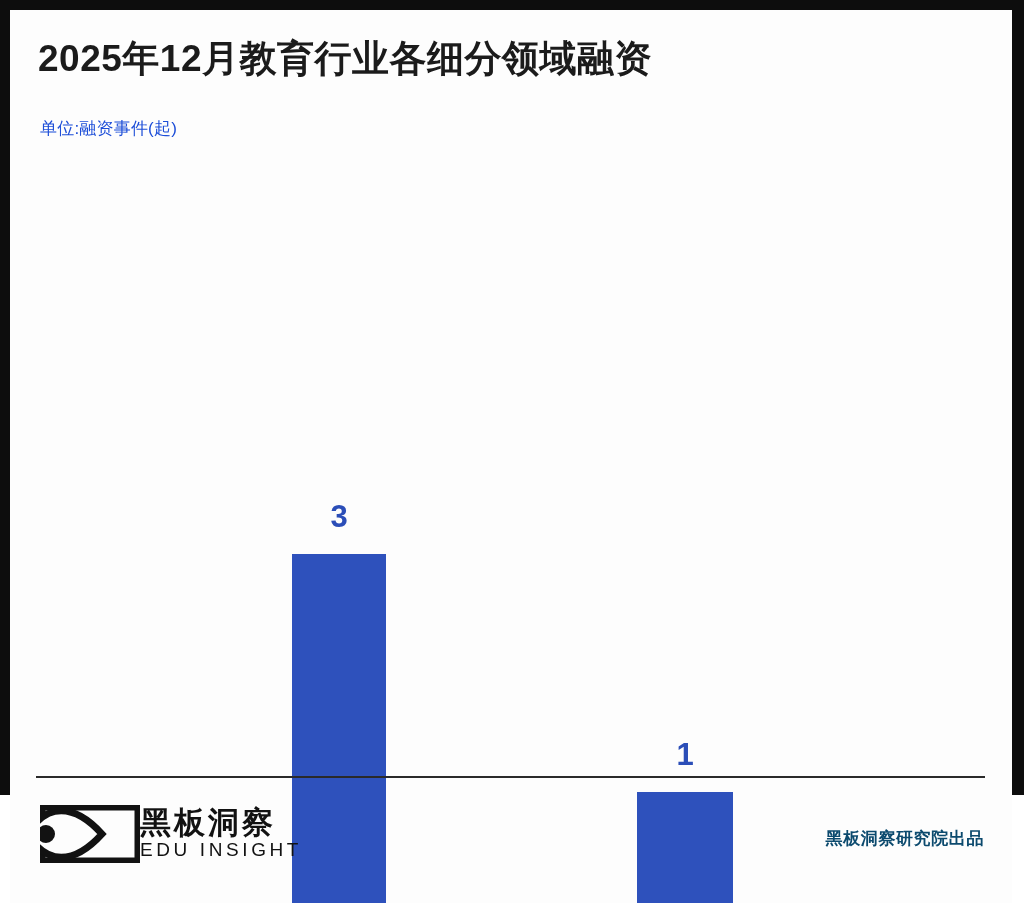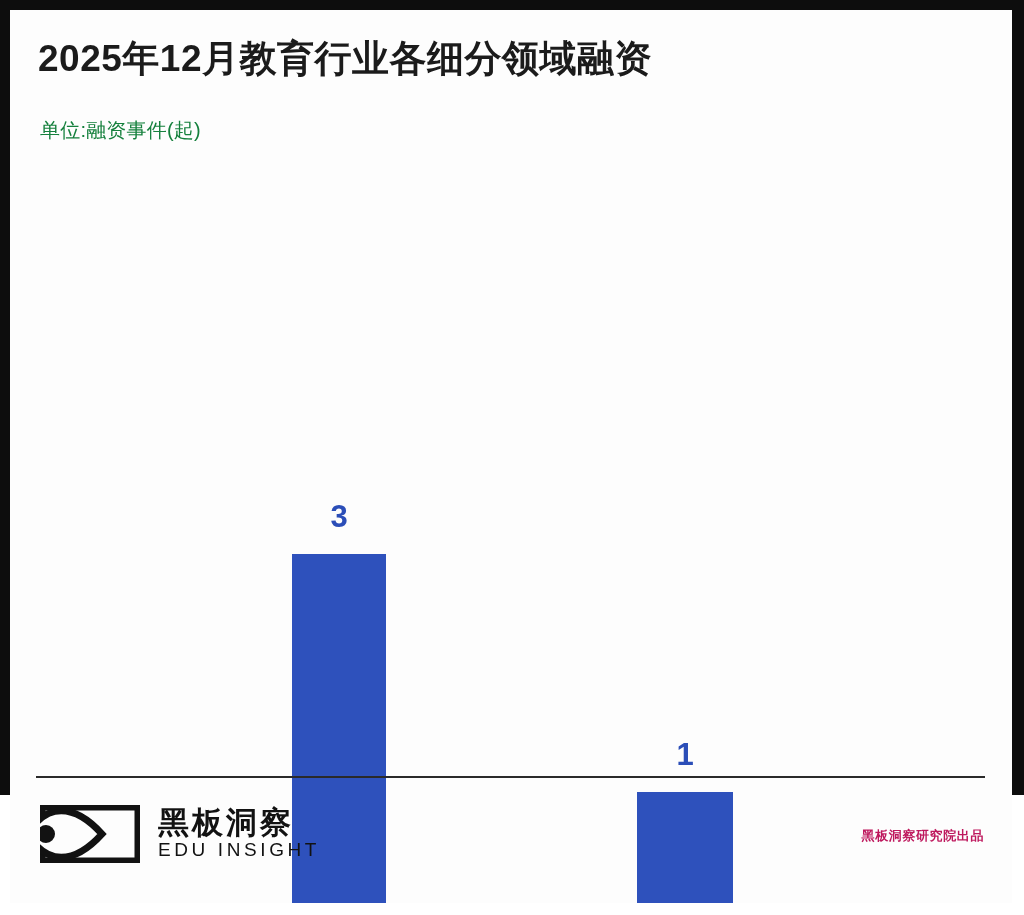--- a/index.html
+++ b/index.html
@@ -40,22 +40,22 @@
     font-weight: bold;
     color: #1b1b1b;
     letter-spacing: 0.5px;
     white-space: nowrap;
     line-height: 1.2;
   }
   #subtitle {
     position: absolute;
     left: 30px;
     top: 107px;
-    font-size: 20px;
-    color: #15803d;
+    font-size: 17px;
+    color: #1d4ed8;
     white-space: nowrap;
     letter-spacing: 0.2px;
   }
 
   
   #plot {
     position: absolute;
     left: 0;
     top: 0;
     width: 1002px;
@@ -104,21 +104,21 @@
     top: 10px;
     display: flex;
     align-items: center;
   }
   #logo-mark {
     width: 100px;
     height: 58px;
     flex: none;
   }
   #logo-text {
-    margin-left: 18px;
+    margin-left: 0;
     display: flex;
     flex-direction: column;
     justify-content: center;
   }
   #logo-cn {
     font-size: 31px;
     font-weight: bold;
     color: #121212;
     letter-spacing: 3px;
     line-height: 1.08;
@@ -129,23 +129,23 @@
     font-weight: normal;
     color: #121212;
     letter-spacing: 3.6px;
     line-height: 1.2;
     white-space: nowrap;
   }
   #credit {
     position: absolute;
     right: 28px;
     top: 32px;
-    font-size: 13px;
+    font-size: 17px;
     font-weight: bold;
-    color: #be185d;
+    color: #0c4a6e;
     letter-spacing: 0.6px;
     white-space: nowrap;
   }
 </style>
 </head>
 <body>
 
 <div id="frame">
   <div id="canvas">
 

